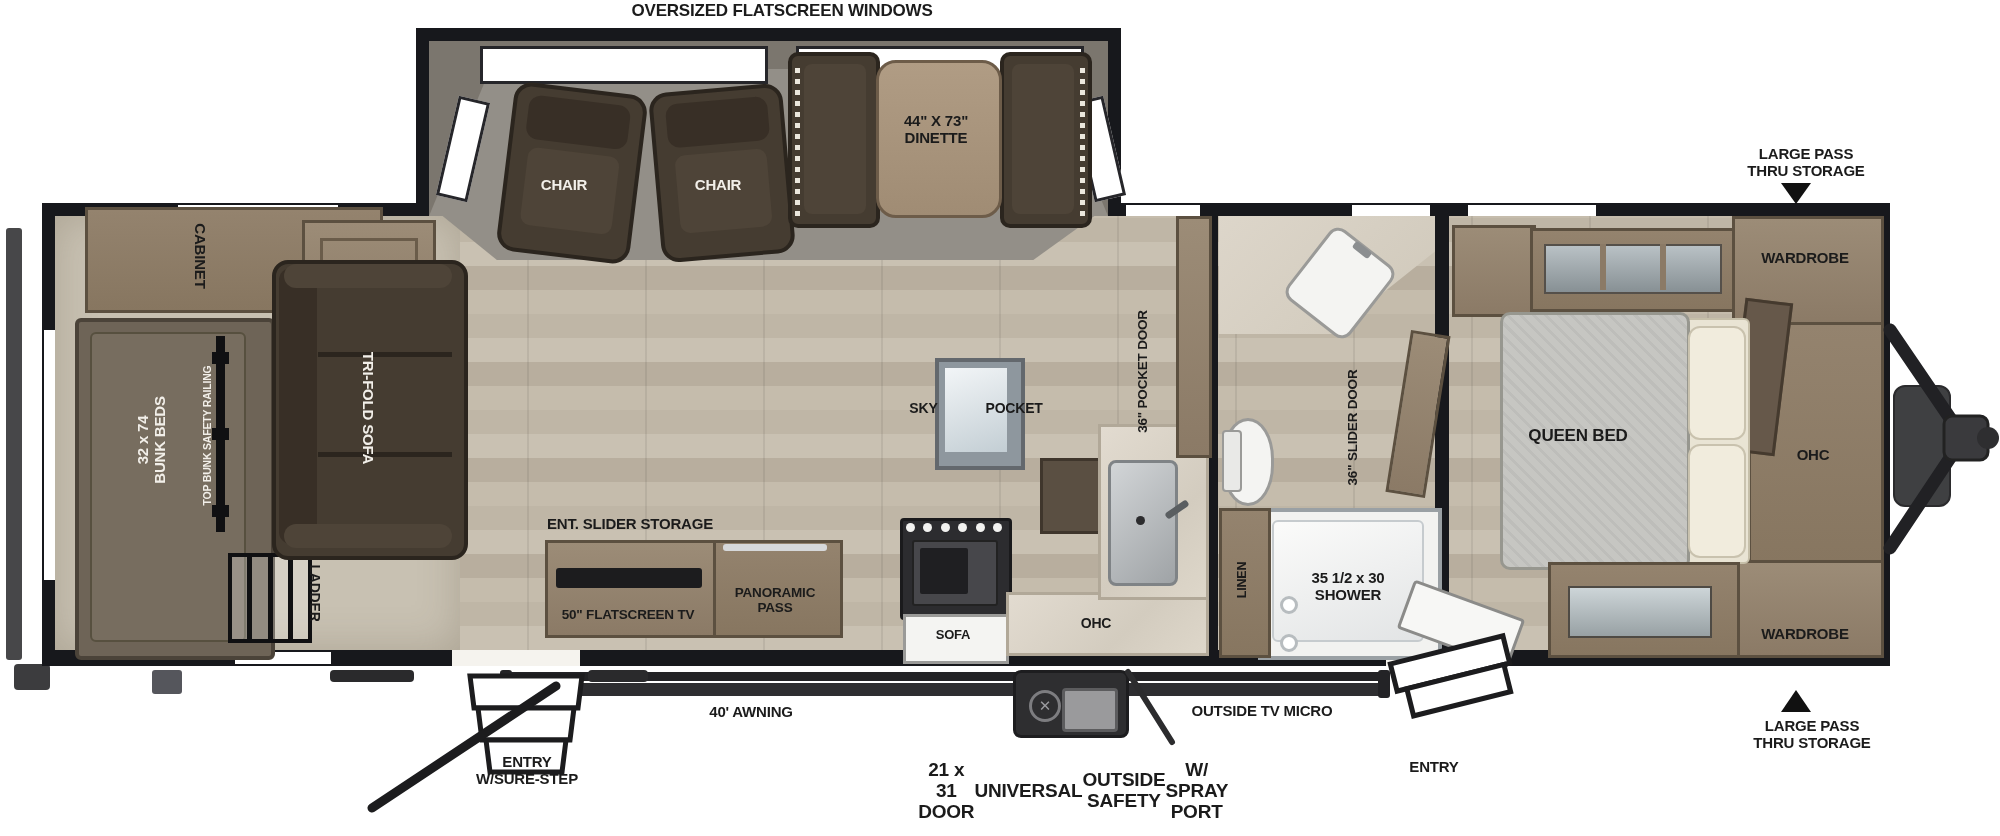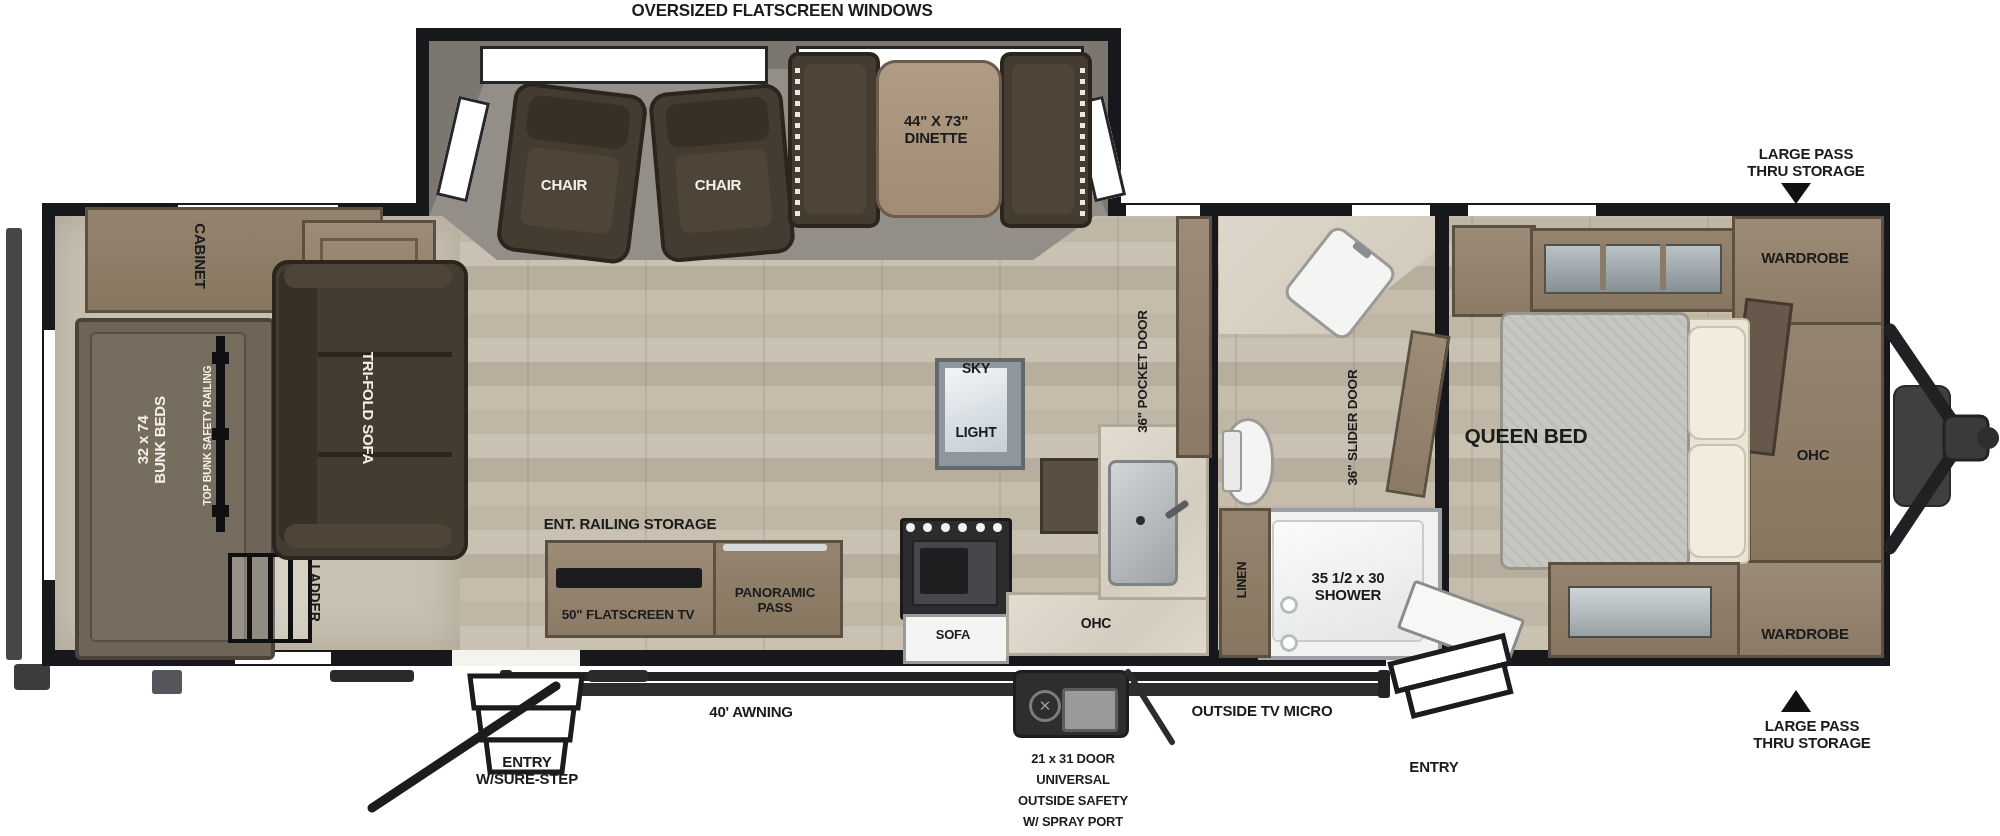--- a/index.html
+++ b/index.html
@@ -246,26 +246,26 @@
     <div class="zipper zipR"></div>
   </div>
   <div class="abs dtable"></div>
   <div class="lbl" style="left:876px;top:110px;width:120px;height:40px;font-size:15px;flex-direction:column;">
     <span>44" X 73"</span>
     <span>DINETTE</span>
   </div>
 
   <div class="abs skylight"></div>
   <div class="abs skyglass"></div>
-  <div class="lbl" style="left:935px;top:370px;width:82px;height:62px;font-size:14px;flex-direction:column;gap:48px;">
+  <div class="lbl" style="left:935px;top:378px;width:82px;height:62px;font-size:14px;flex-direction:row;gap:48px;">
     <span>SKY</span>
-    <span>LIGHT</span>
-  </div>
-
-  <div class="lbl" style="left:520px;top:516px;width:220px;height:16px;font-size:15px;">ENT. RAILING STORAGE</div>
+    <span>POCKET</span>
+  </div>
+
+  <div class="lbl" style="left:520px;top:516px;width:220px;height:16px;font-size:15px;">ENT. SLIDER STORAGE</div>
   <div class="abs woodB tvcab"></div>
   <div class="abs tvscreen"></div>
   <div class="lbl" style="left:533px;top:607px;width:190px;height:16px;font-size:13.5px;">50" FLATSCREEN TV</div>
   <div class="abs woodA refer"></div>
   <div class="abs refertop"></div>
   <div class="lbl" style="left:713px;top:583px;width:124px;height:34px;font-size:13.5px;flex-direction:column;">
     <span>PANORAMIC</span>
     <span>PASS</span>
   </div>
   <div class="abs stove"></div>
@@ -318,21 +318,21 @@
   <div class="lbl" style="left:1732px;top:250px;width:146px;height:16px;font-size:15px;">WARDROBE</div>
   <div class="abs woodA frontband"></div>
   <div class="abs warddoor"></div>
   <div class="lbl" style="left:1763px;top:447px;width:100px;height:16px;font-size:15px;">OHC</div>
   <div class="abs woodB wardB"></div>
   <div class="lbl" style="left:1732px;top:626px;width:146px;height:16px;font-size:15px;">WARDROBE</div>
   <div class="abs sheet"></div>
   <div class="abs bed"></div>
   <div class="abs pillow p1"></div>
   <div class="abs pillow p2"></div>
-  <div class="lbl" style="left:1456px;top:428px;width:140px;height:16px;font-size:21px;">QUEEN BED</div>
+  <div class="lbl" style="left:1508px;top:428px;width:140px;height:16px;font-size:17px;">QUEEN BED</div>
   <div class="abs woodA footplat"></div>
   <div class="abs footwin"></div>
   <div class="abs doorswing"></div>
 
   <div class="abs awn1"></div>
   <div class="abs awn2"></div>
   <div class="abs awncapL"></div>
   <div class="abs awncapR"></div>
   <div class="abs bracketL"></div>
   <div class="abs bracketR"></div>
@@ -371,21 +371,21 @@
   <div class="abs arrup"></div>
   <div class="lbl" style="left:1712px;top:716px;width:200px;height:38px;font-size:15px;flex-direction:column;">
     <span>LARGE PASS</span>
     <span>THRU STORAGE</span>
   </div>
 
   <div class="lbl" style="left:671px;top:704px;width:160px;height:16px;font-size:15px;">40' AWNING</div>
 
   <div class="lbl" style="left:1152px;top:703px;width:220px;height:16px;font-size:15px;">OUTSIDE TV MICRO</div>
 
-  <div class="lbl" style="left:953px;top:746px;width:240px;height:88px;font-size:13px;flex-direction:column;line-height:21px;">
+  <div class="lbl" style="left:953px;top:746px;width:240px;height:88px;font-size:19px;flex-direction:row;line-height:21px;">
     <span>21 x 31 DOOR</span>
     <span>UNIVERSAL</span>
     <span>OUTSIDE SAFETY</span>
     <span>W/ SPRAY PORT</span>
   </div>
 
   <div class="lbl" style="left:427px;top:752px;width:200px;height:38px;font-size:15px;flex-direction:column;">
     <span>ENTRY</span>
     <span>W/SURE-STEP</span>
   </div>

